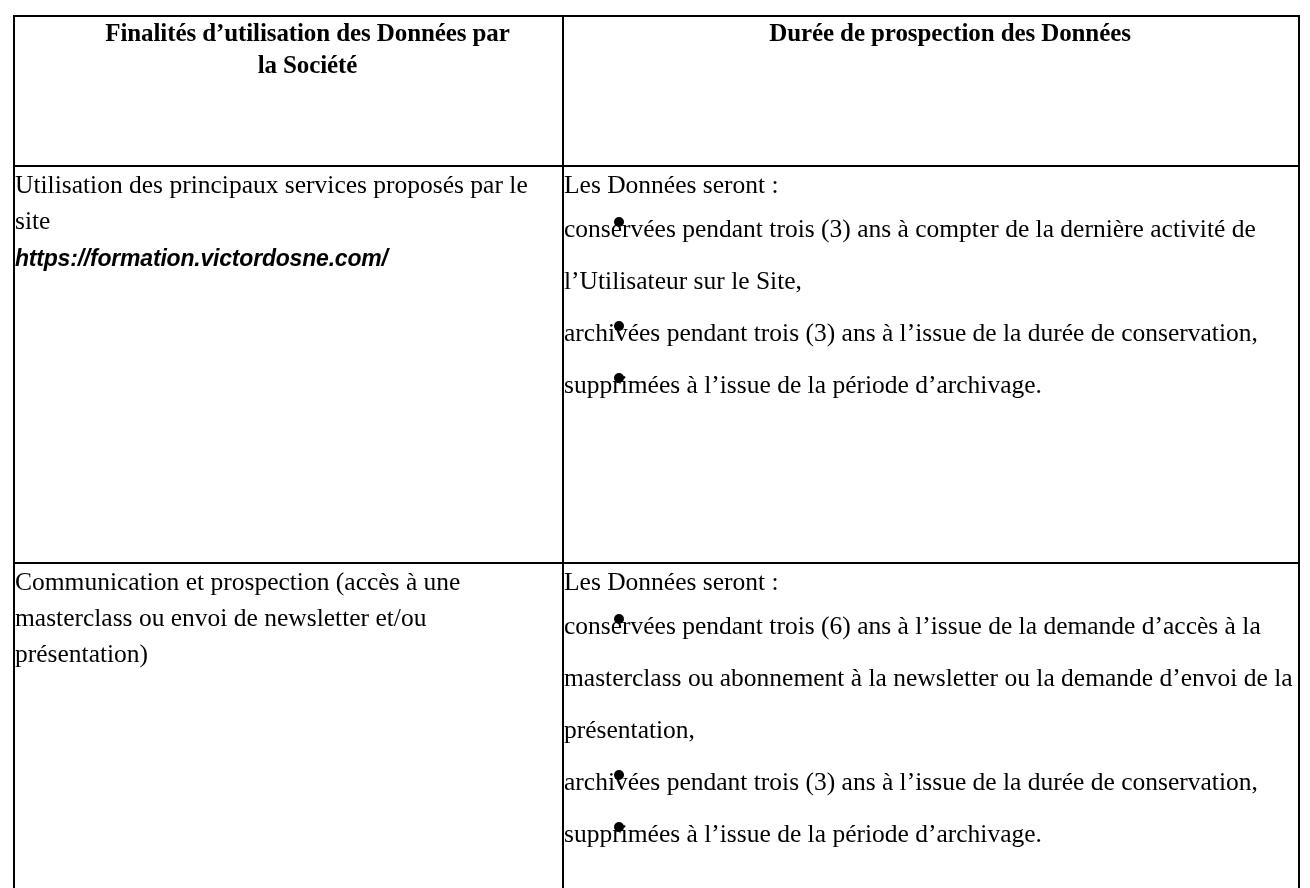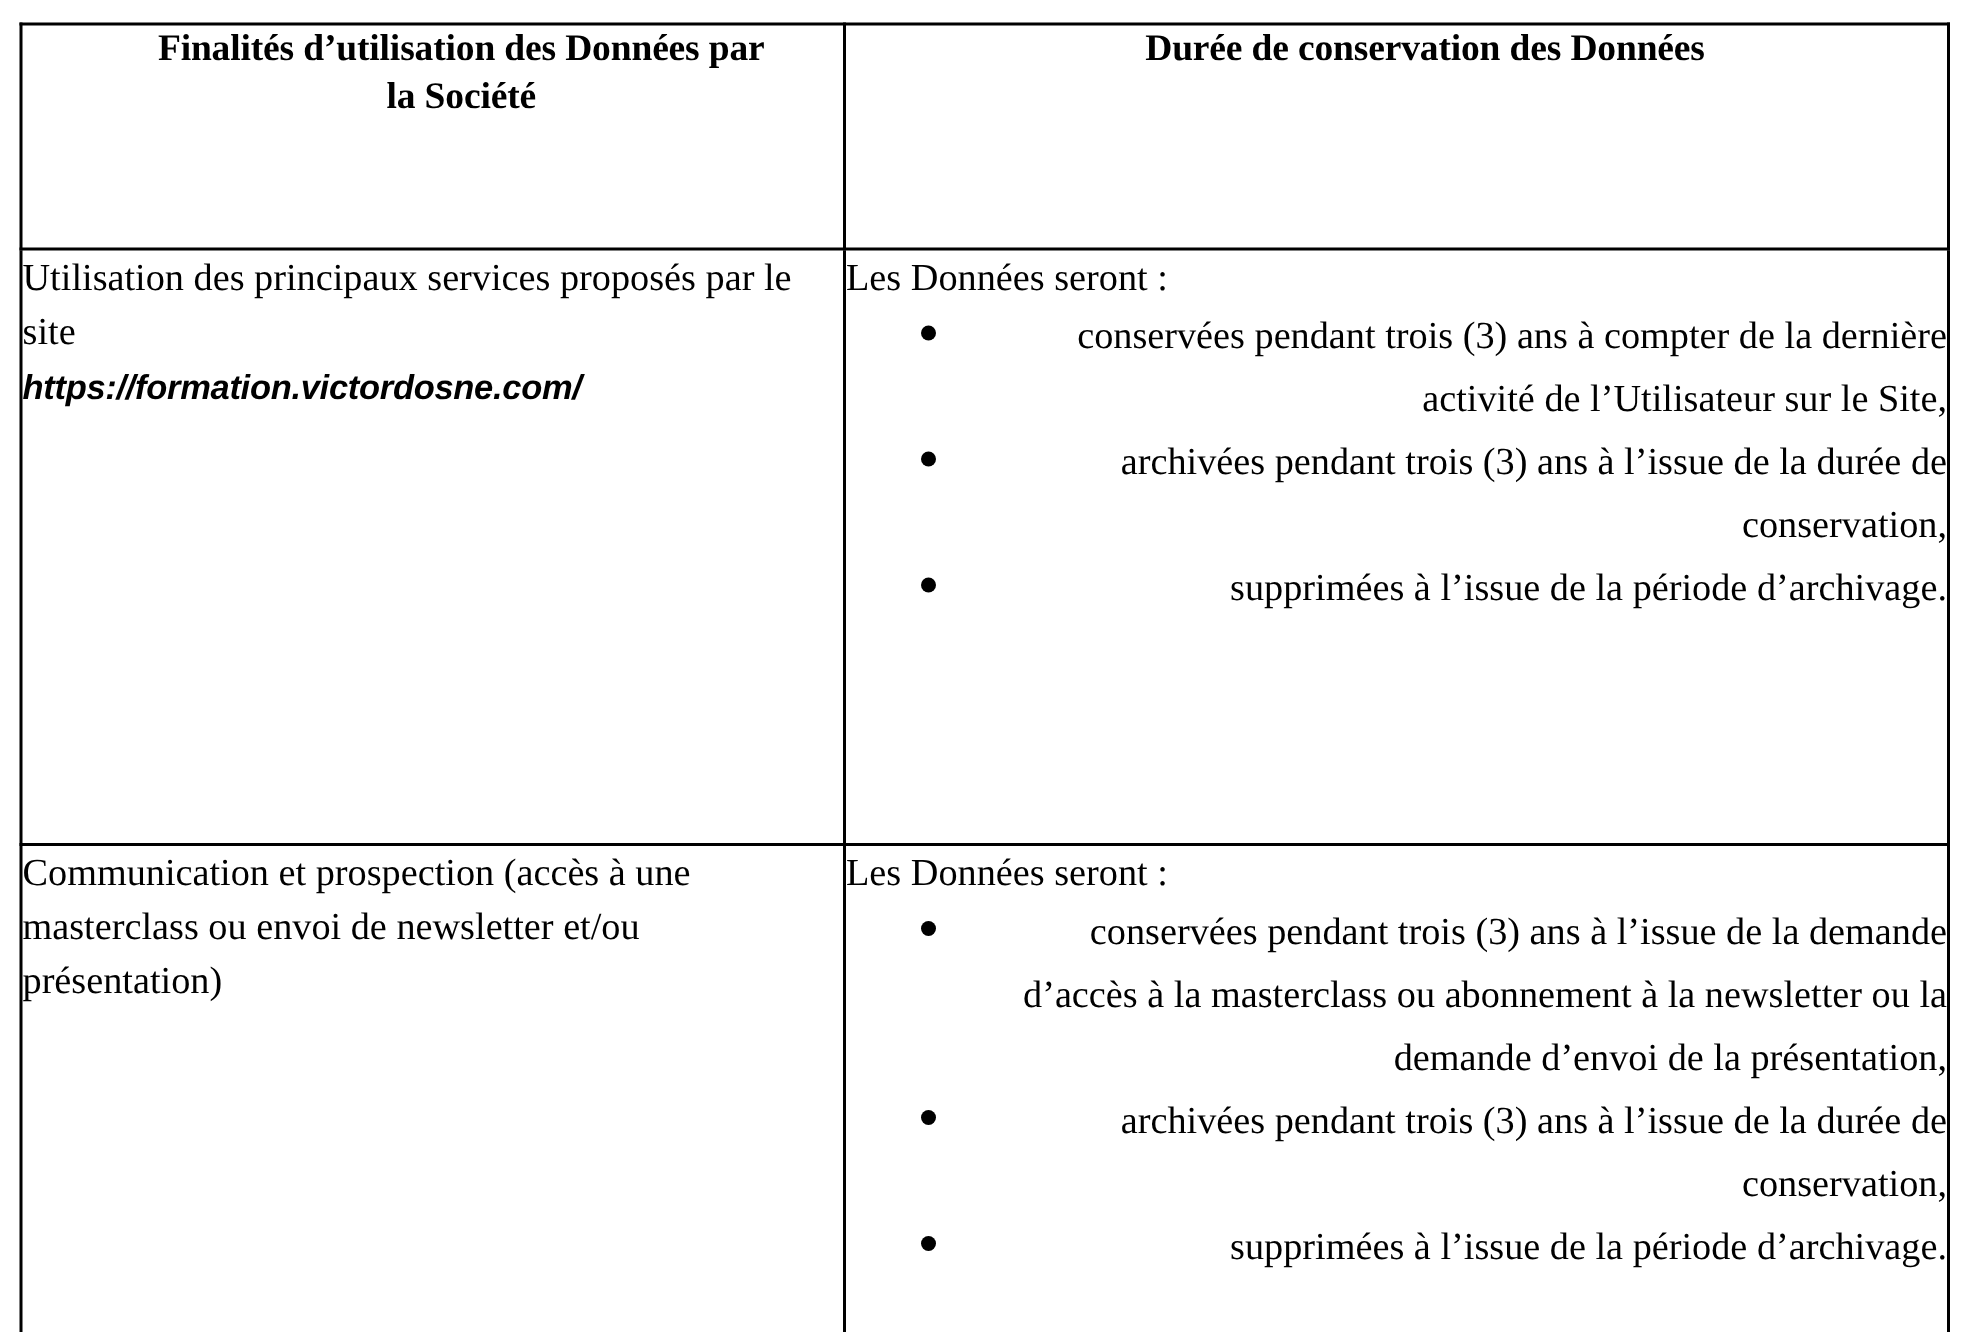--- a/index.html
+++ b/index.html
@@ -93,25 +93,23 @@
   }
 
   
   ul.bullets {
     list-style: none;
     margin: 0;
     padding: 0;
   }
   ul.bullets > li {
     position: relative;
-    padding-left: 98px;
     margin: 0;
-    line-height: 42px;
+    line-height: 52px;
     text-indent: 0;
-    text-align: right;
   }
   ul.bullets > li .bullet-dot {
     position: absolute;
     left: 50px;
     top: 14px;
     width: 10px;
     height: 10px;
     border-radius: 50%;
     background: #000000;
     display: block;
@@ -128,21 +126,21 @@
     <col class="col-purpose">
     <col class="col-duration">
   </colgroup>
   <thead>
     <tr>
       <th class="header-cell">
         <span class="htxt">Finalités d’utilisation des Données par</span>
         <span class="htxt">la Société</span>
       </th>
       <th class="header-cell">
-        <span class="htxt">Durée de conservation des Données</span>
+        <span class="htxt">Durée de prospection des Données</span>
       </th>
     </tr>
   </thead>
   <tbody>
 
     <tr class="row-one">
       <td class="body-cell cell-purpose">
         <p class="purpose-text">Utilisation des principaux services proposés par le site</p>
         <span class="url-text">https://formation.victordosne.com/</span>
       </td>
@@ -167,21 +165,21 @@
 
     <tr class="row-two">
       <td class="body-cell cell-purpose">
         <p class="purpose-text">Communication et prospection (accès à une masterclass ou envoi de newsletter et/ou présentation)</p>
       </td>
       <td class="body-cell cell-duration">
         <p class="lead-line">Les Données seront :</p>
         <ul class="bullets">
           <li>
             <span class="bullet-dot"></span>
-            <span class="bullet-text">conservées pendant trois (3) ans à l’issue de la demande d’accès à la masterclass ou abonnement à la newsletter ou la demande d’envoi de la présentation,</span>
+            <span class="bullet-text">conservées pendant trois (6) ans à l’issue de la demande d’accès à la masterclass ou abonnement à la newsletter ou la demande d’envoi de la présentation,</span>
           </li>
           <li>
             <span class="bullet-dot"></span>
             <span class="bullet-text">archivées pendant trois (3) ans à l’issue de la durée de conservation,</span>
           </li>
           <li>
             <span class="bullet-dot"></span>
             <span class="bullet-text">supprimées à l’issue de la période d’archivage.</span>
           </li>
         </ul>

